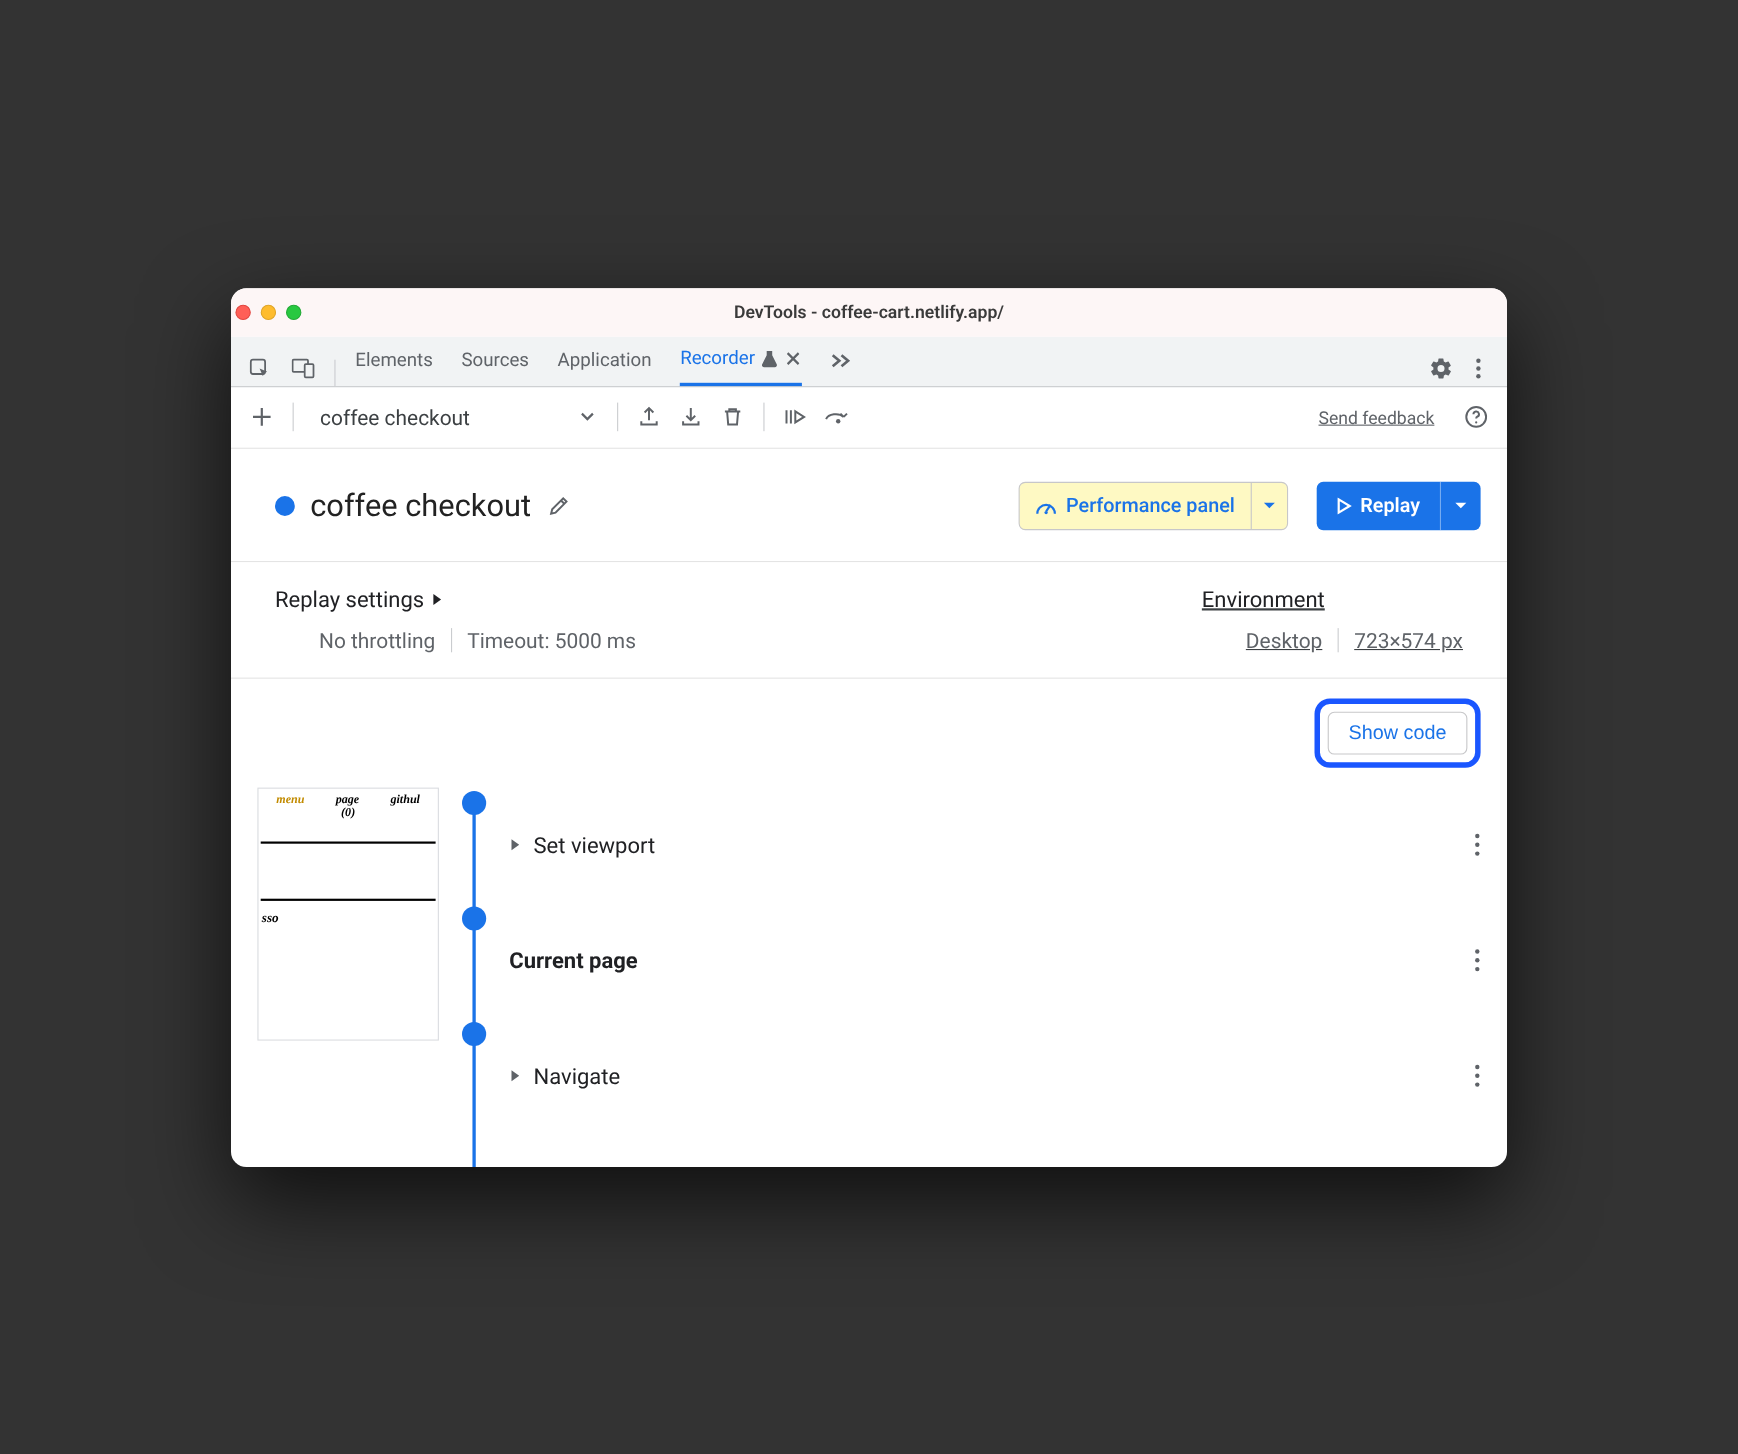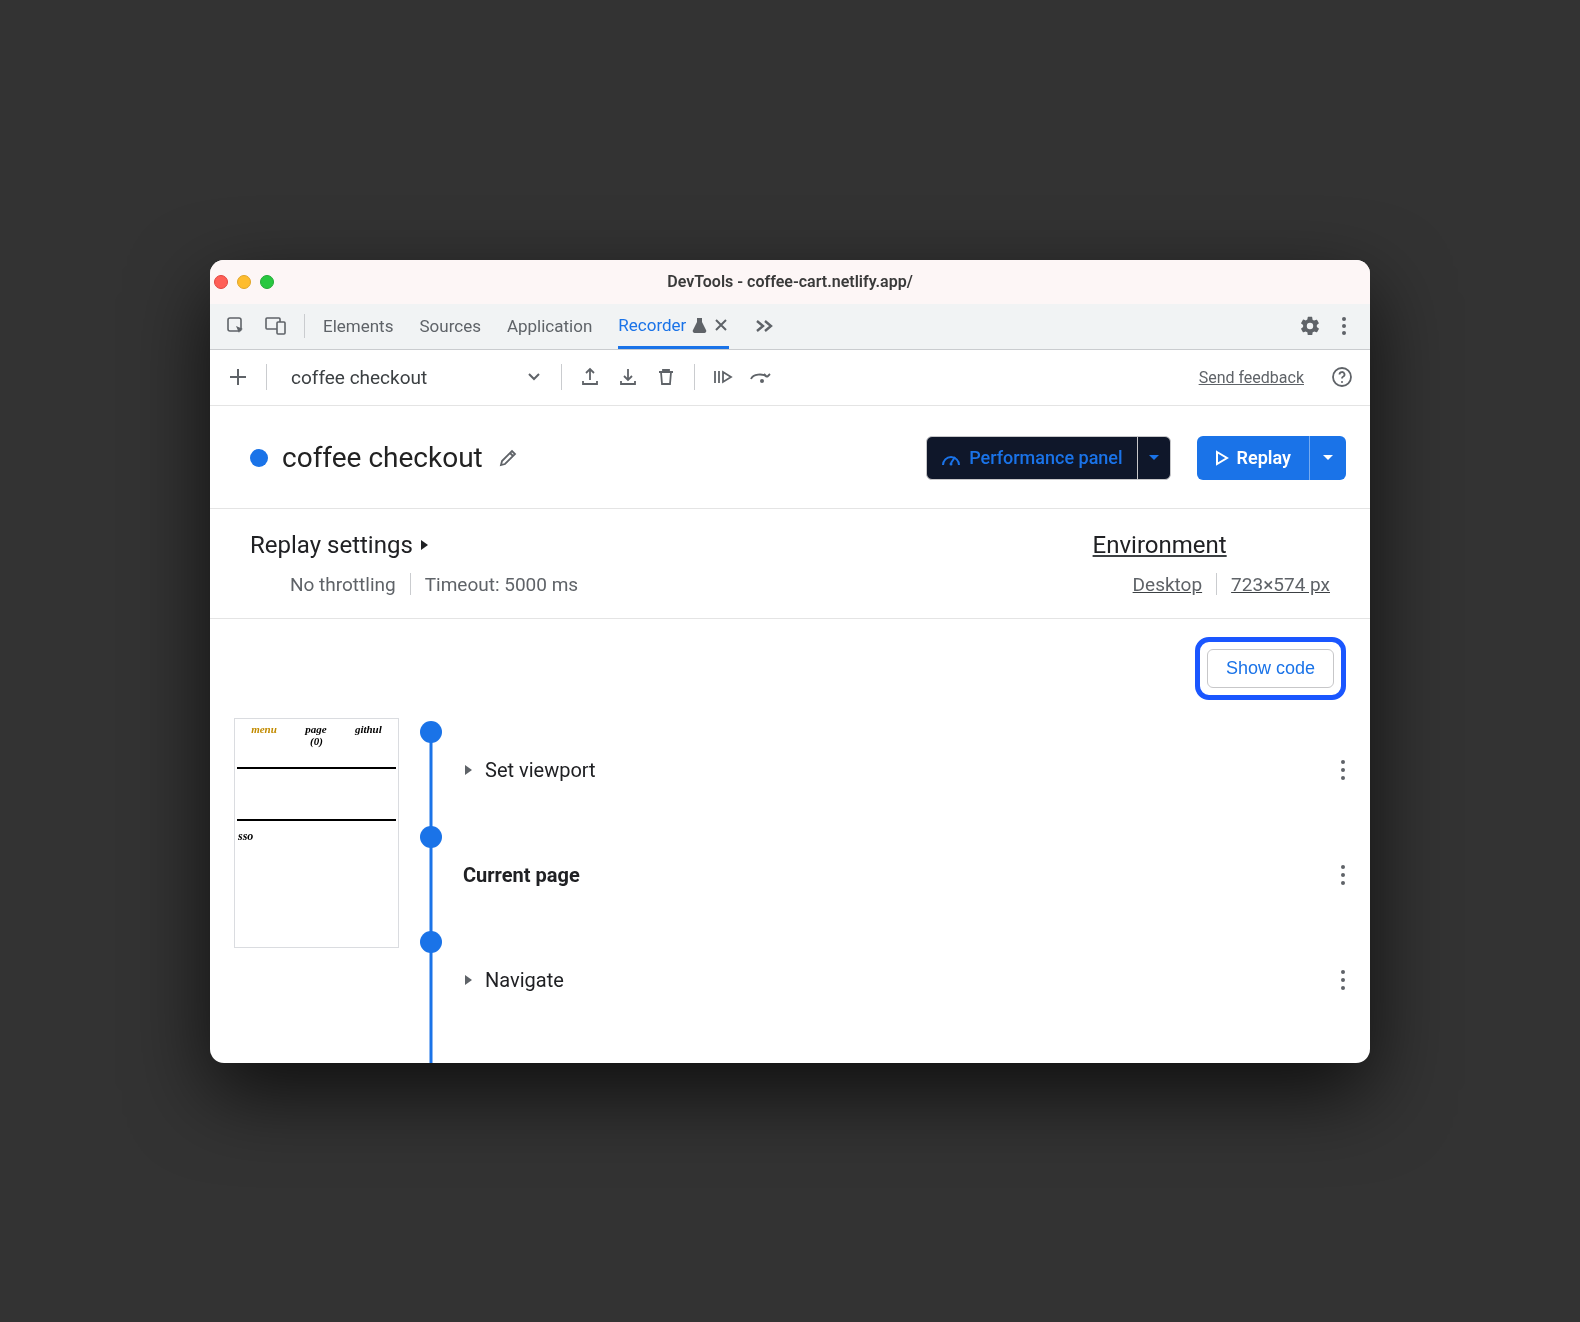--- a/index.html
+++ b/index.html
@@ -33,21 +33,21 @@
   .dot.yellow { background:#febc2e; border:1px solid #e0a528; }
   .dot.green { background:#28c840; border:1px solid #23aa37; }
   .titlebar .title {
     position:absolute; left:0; right:0; text-align:center;
     font-size:16px; font-weight:600; color:#3a3a3a;
   }
   
   .tabsbar {
     background:#f1f3f4;
     border-bottom:1px solid #cacccf;
-    display:flex; align-items:center;
+    display:flex; align-items:flex-end;
     height:46px;
     padding:0 10px;
     gap:8px;
   }
   .icon-btn {
     width:32px; height:32px;
     display:flex; align-items:center; justify-content:center;
     color:#5f6368; border:none; background:none; cursor:pointer;
     border-radius:4px;
   }
@@ -83,21 +83,21 @@
   }
   .bluedot { width:18px; height:18px; border-radius:50%; background:#1a73e8; }
   .pagetitle { font-size:28px; color:#222; font-weight:400; }
   .editicon { color:#5f6368; }
   .headerrow .spacer { margin-left:auto; }
   .perfbtn {
     display:flex; align-items:center;
     border:1px solid #c7c7c9; border-radius:6px;
     color:#1a73e8; font-size:18px; font-weight:500;
     height:44px; overflow:hidden;
-    background:#0f172a;
+    background:#fef9c3;
   }
   .perfbtn .main { display:flex; align-items:center; gap:8px; padding:0 14px; }
   .perfbtn .drop { border-left:1px solid #c7c7c9; padding:0 10px; display:flex; align-items:center; height:100%; }
   .replaybtn {
     display:flex; align-items:center;
     background:#1a73e8; color:#fff;
     border-radius:6px; font-size:18px; font-weight:600;
     height:44px; overflow:hidden; margin-left:12px;
     border:none;
   }
@@ -105,21 +105,21 @@
   .replaybtn .drop { border-left:1px solid rgba(255,255,255,0.4); padding:0 12px; display:flex; align-items:center; height:100%; }
 
   
   .settingsrow {
     display:flex; padding:22px 40px;
     border-bottom:1px solid #e4e4e4;
     color:#3c4043;
   }
   .settingsrow .col { display:flex; flex-direction:column; gap:14px; }
   .settingsrow .col.right { margin-left:auto;text-decoration:underline; }
-  .settingsrow .lbl { font-size:24px; color:#202124; display:flex; align-items:center; gap:6px; }
+  .settingsrow .lbl { font-size:20px; color:#202124; display:flex; align-items:center; gap:6px; }
   .settingsrow .vals { display:flex; align-items:center; gap:14px; font-size:19px; color:#5f6368;margin-left:40px; }
   .settingsrow .vals .vline { width:1px; height:22px; background:#cacccf; }
 
   
   .showcode-row { display:flex; padding:18px 24px 18px 40px; }
   .showcode-wrap {
     margin-left:auto;
     border:5px solid #1a56ff; border-radius:14px;
     padding:7px;
   }

